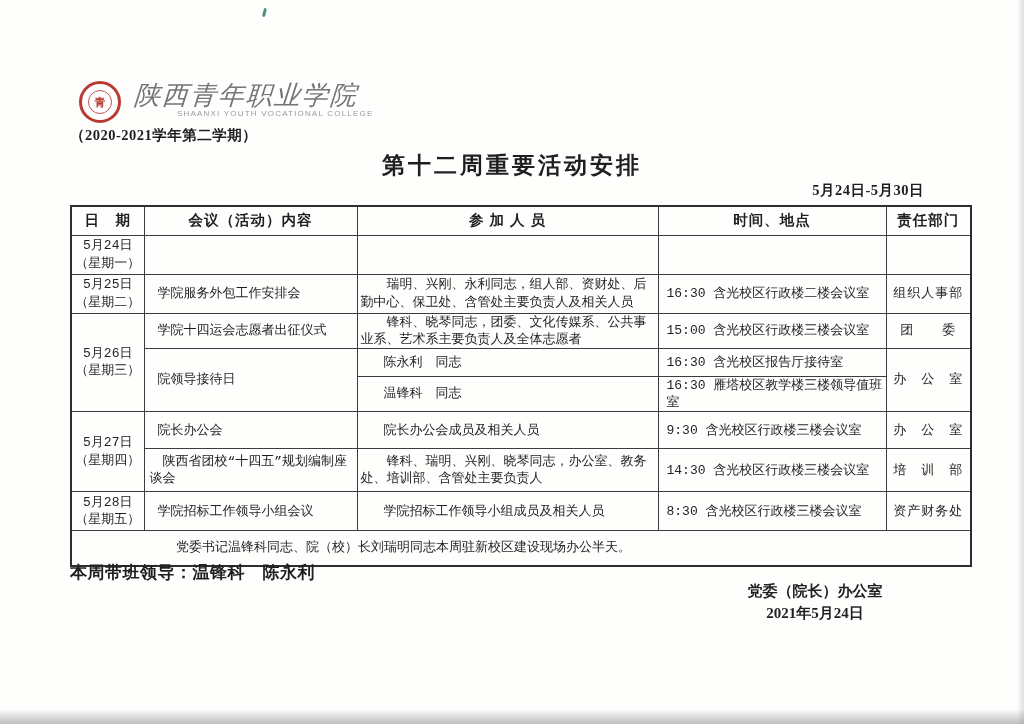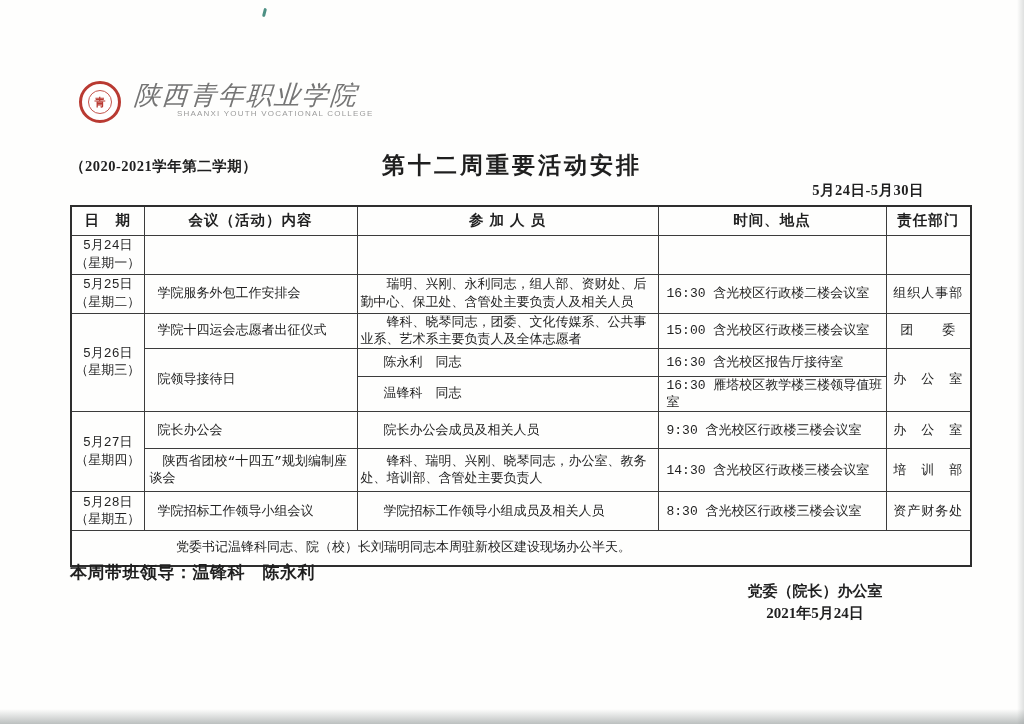--- a/index.html
+++ b/index.html
@@ -18,21 +18,21 @@
   
   .logo { position:absolute; left:79px; top:81px; width:42px; height:42px; border-radius:50%;
     border:3px solid #b93a32; background:#fff; display:flex; align-items:center; justify-content:center; }
   .logo-inner { width:24px; height:24px; border-radius:50%; border:1px solid #c4554d;
     color:#b93a32; font-size:11px; line-height:22px; text-align:center; font-weight:bold; }
   .college-cn { position:absolute; left:134px; top:78px; font-size:26px; color:#757575;
     font-style:italic; letter-spacing:2px; transform:skewX(-4deg); white-space:nowrap; }
   .college-en { position:absolute; left:137px; top:109px; font-size:8px; color:#9b9b9b;
     letter-spacing:1.2px; font-family:"Liberation Sans", sans-serif; white-space:nowrap;margin-left:40px; }
   .semester { position:absolute; left:70px; top:126px; font-size:14.5px; font-weight:bold;
-    letter-spacing:.5px;margin-top:31px; }
+    letter-spacing:.5px; }
   .doc-title { position:absolute; left:0; top:150px; width:1024px; text-align:center;
     font-size:23px; font-weight:bold; letter-spacing:3px; }
   .date-range { position:absolute; right:100px; top:181px; font-size:14.5px; font-weight:bold;
     letter-spacing:.5px; }
 
   
   table.sched { position:absolute; left:70px; top:205px; width:900px;
     border-collapse:collapse; table-layout:fixed; border:2px solid #2e2e2e; }
   .sched th, .sched td { border:1px solid #3c3c3c; vertical-align:middle;
     font-size:13px; line-height:1.32; overflow:hidden;font-family:Liberation Mono, monospace; }

